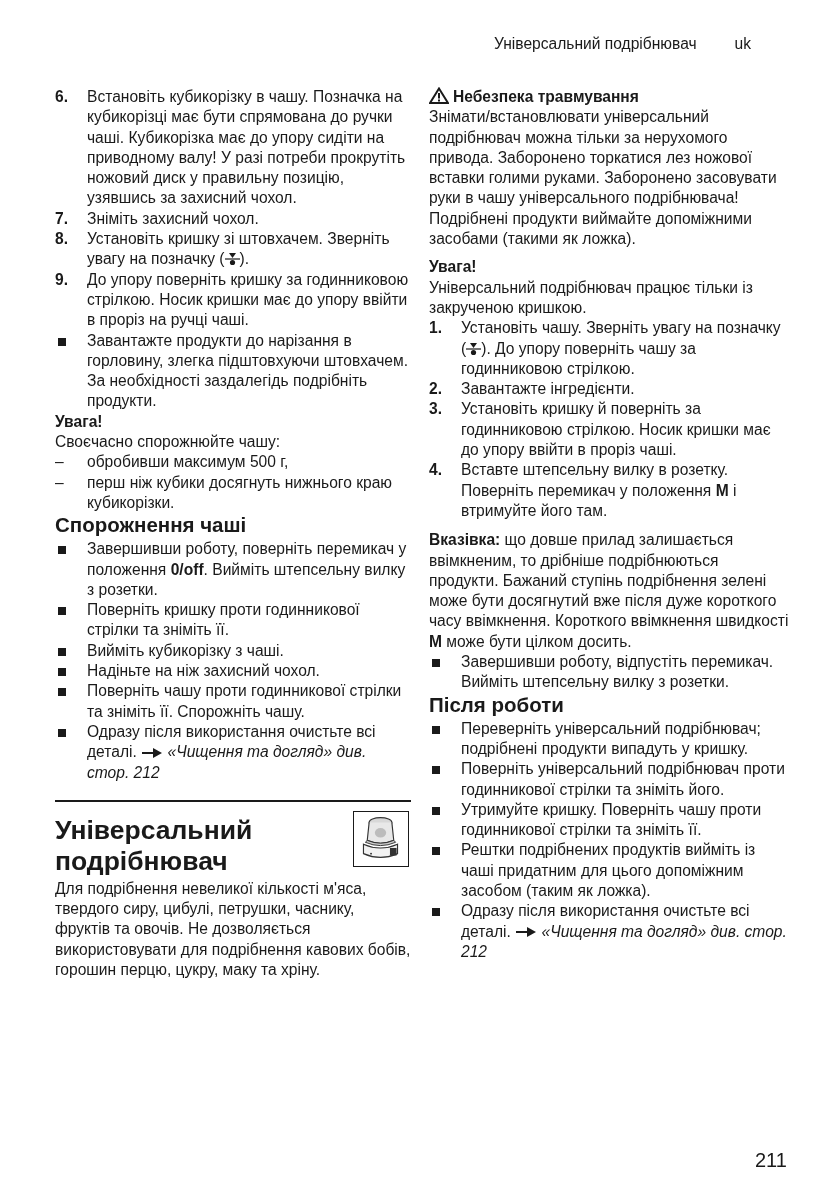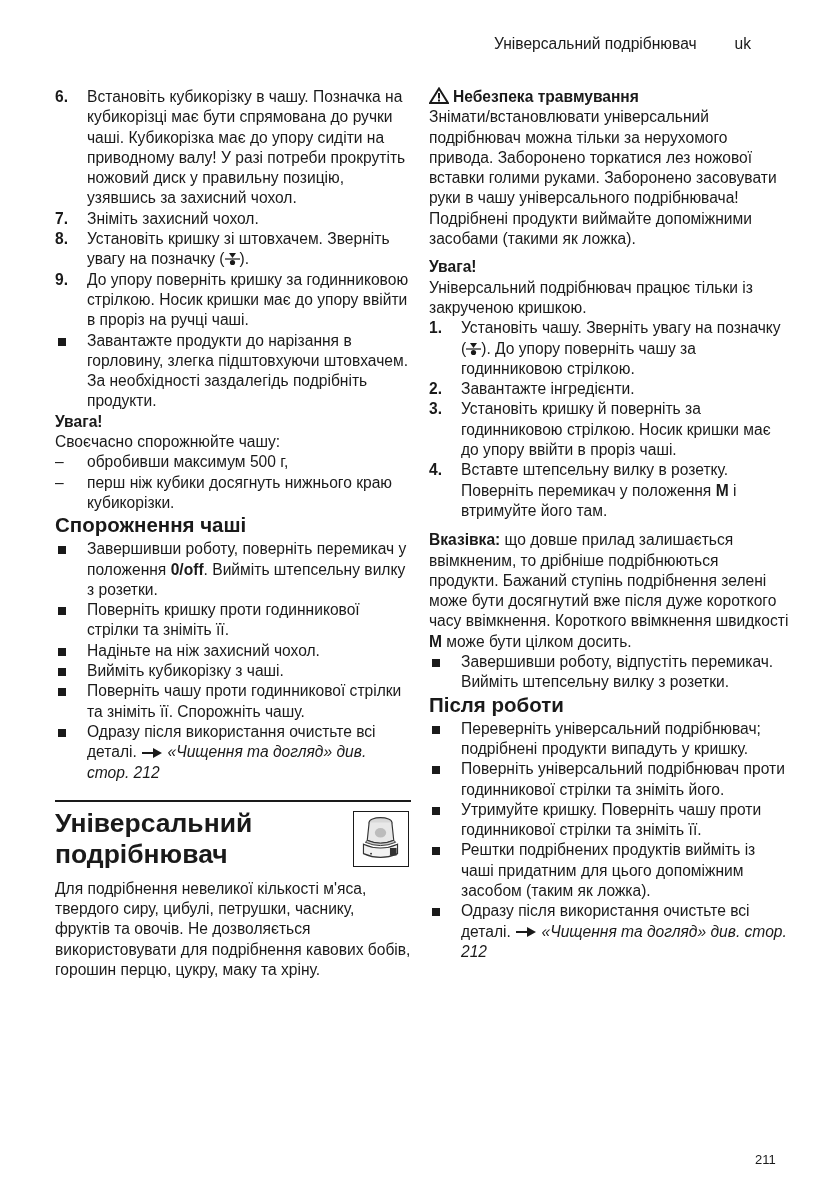--- a/index.html
+++ b/index.html
@@ -29,41 +29,41 @@
   }
   .item .dash { position: absolute; left: 0; top: 0; }
   .bold { font-weight: bold; }
   .italic { font-style: italic; }
   .h2 {
     font-size: 20.5px; font-weight: bold; line-height: 24px;
     margin-bottom: 2px;
   }
   .h1-wrap {
     position: relative; border-top: 2.5px solid #1a1a1a;
-    margin-top: 17px; padding-top: 6px; height: 79px;
+    margin-top: 17px; padding-top: 13px; height: 79px;
   }
   .h1 {
     font-size: 26.5px; font-weight: bold; line-height: 31px;
   }
   .prod-icon {
     position: absolute; right: 2px; top: 9px; width: 56px; height: 56px;
     border: 1.5px solid #1a1a1a; background: #fff;
   }
   .arrow-inline { display: inline-block; width: 22px; vertical-align: middle; }
   .sym {
     display: inline-block; width: 15px; height: 14px; vertical-align: -2px;
   }
   .gap-s { margin-top: 9px; }
   .gap-m { margin-top: 8px; }
   .fig-box {
     display: inline-block; width: 13px; height: 13px; background: #1a1a1a;
     color: #fff; font-size: 11px; line-height: 13px; text-align: center;
     font-weight: bold; vertical-align: -1px; margin-left: 3px;
   }
-  .page-num { position: absolute; top: 1150px; left: 755px; font-size: 13px; }
+  .page-num { position: absolute; top: 1150px; left: 755px; font-size: 20px; }
 </style>
 </head>
 <body>
 
 <div class="header">
   <span>Універсальний подрібнювач</span><span class="lang">uk</span>
 </div>
 
 <div class="col col-left">
   <div class="item">
@@ -105,25 +105,25 @@
   <div class="item">
     <span class="bullet"></span>
     <span>Завершивши роботу, поверніть перемикач у положення </span><span class="bold">0/off</span><span>. Вийміть штепсельну вилку з розетки.</span>
   </div>
   <div class="item">
     <span class="bullet"></span>
     <span>Поверніть кришку проти годинникової стрілки та зніміть її.</span>
   </div>
   <div class="item">
     <span class="bullet"></span>
+    <span>Вийміть кубикорізку з чаші.</span>
+  </div>
+  <div class="item">
+    <span class="bullet"></span>
     <span>Надіньте на ніж захисний чохол.</span>
-  </div>
-  <div class="item">
-    <span class="bullet"></span>
-    <span>Вийміть кубикорізку з чаші.</span>
   </div>
   <div class="item">
     <span class="bullet"></span>
     <span>Поверніть чашу проти годинникової стрілки та зніміть її. Спорожніть чашу.</span>
   </div>
   <div class="item">
     <span class="bullet"></span>
     <span>Одразу після використання очистьте всі деталі. </span><svg class="arrow-inline" viewBox="0 0 22 10" height="10">
         <line x1="1" y1="5" x2="14" y2="5" stroke="#1a1a1a" stroke-width="2"></line>
         <polygon points="12,0 21,5 12,10" fill="#1a1a1a"></polygon>

